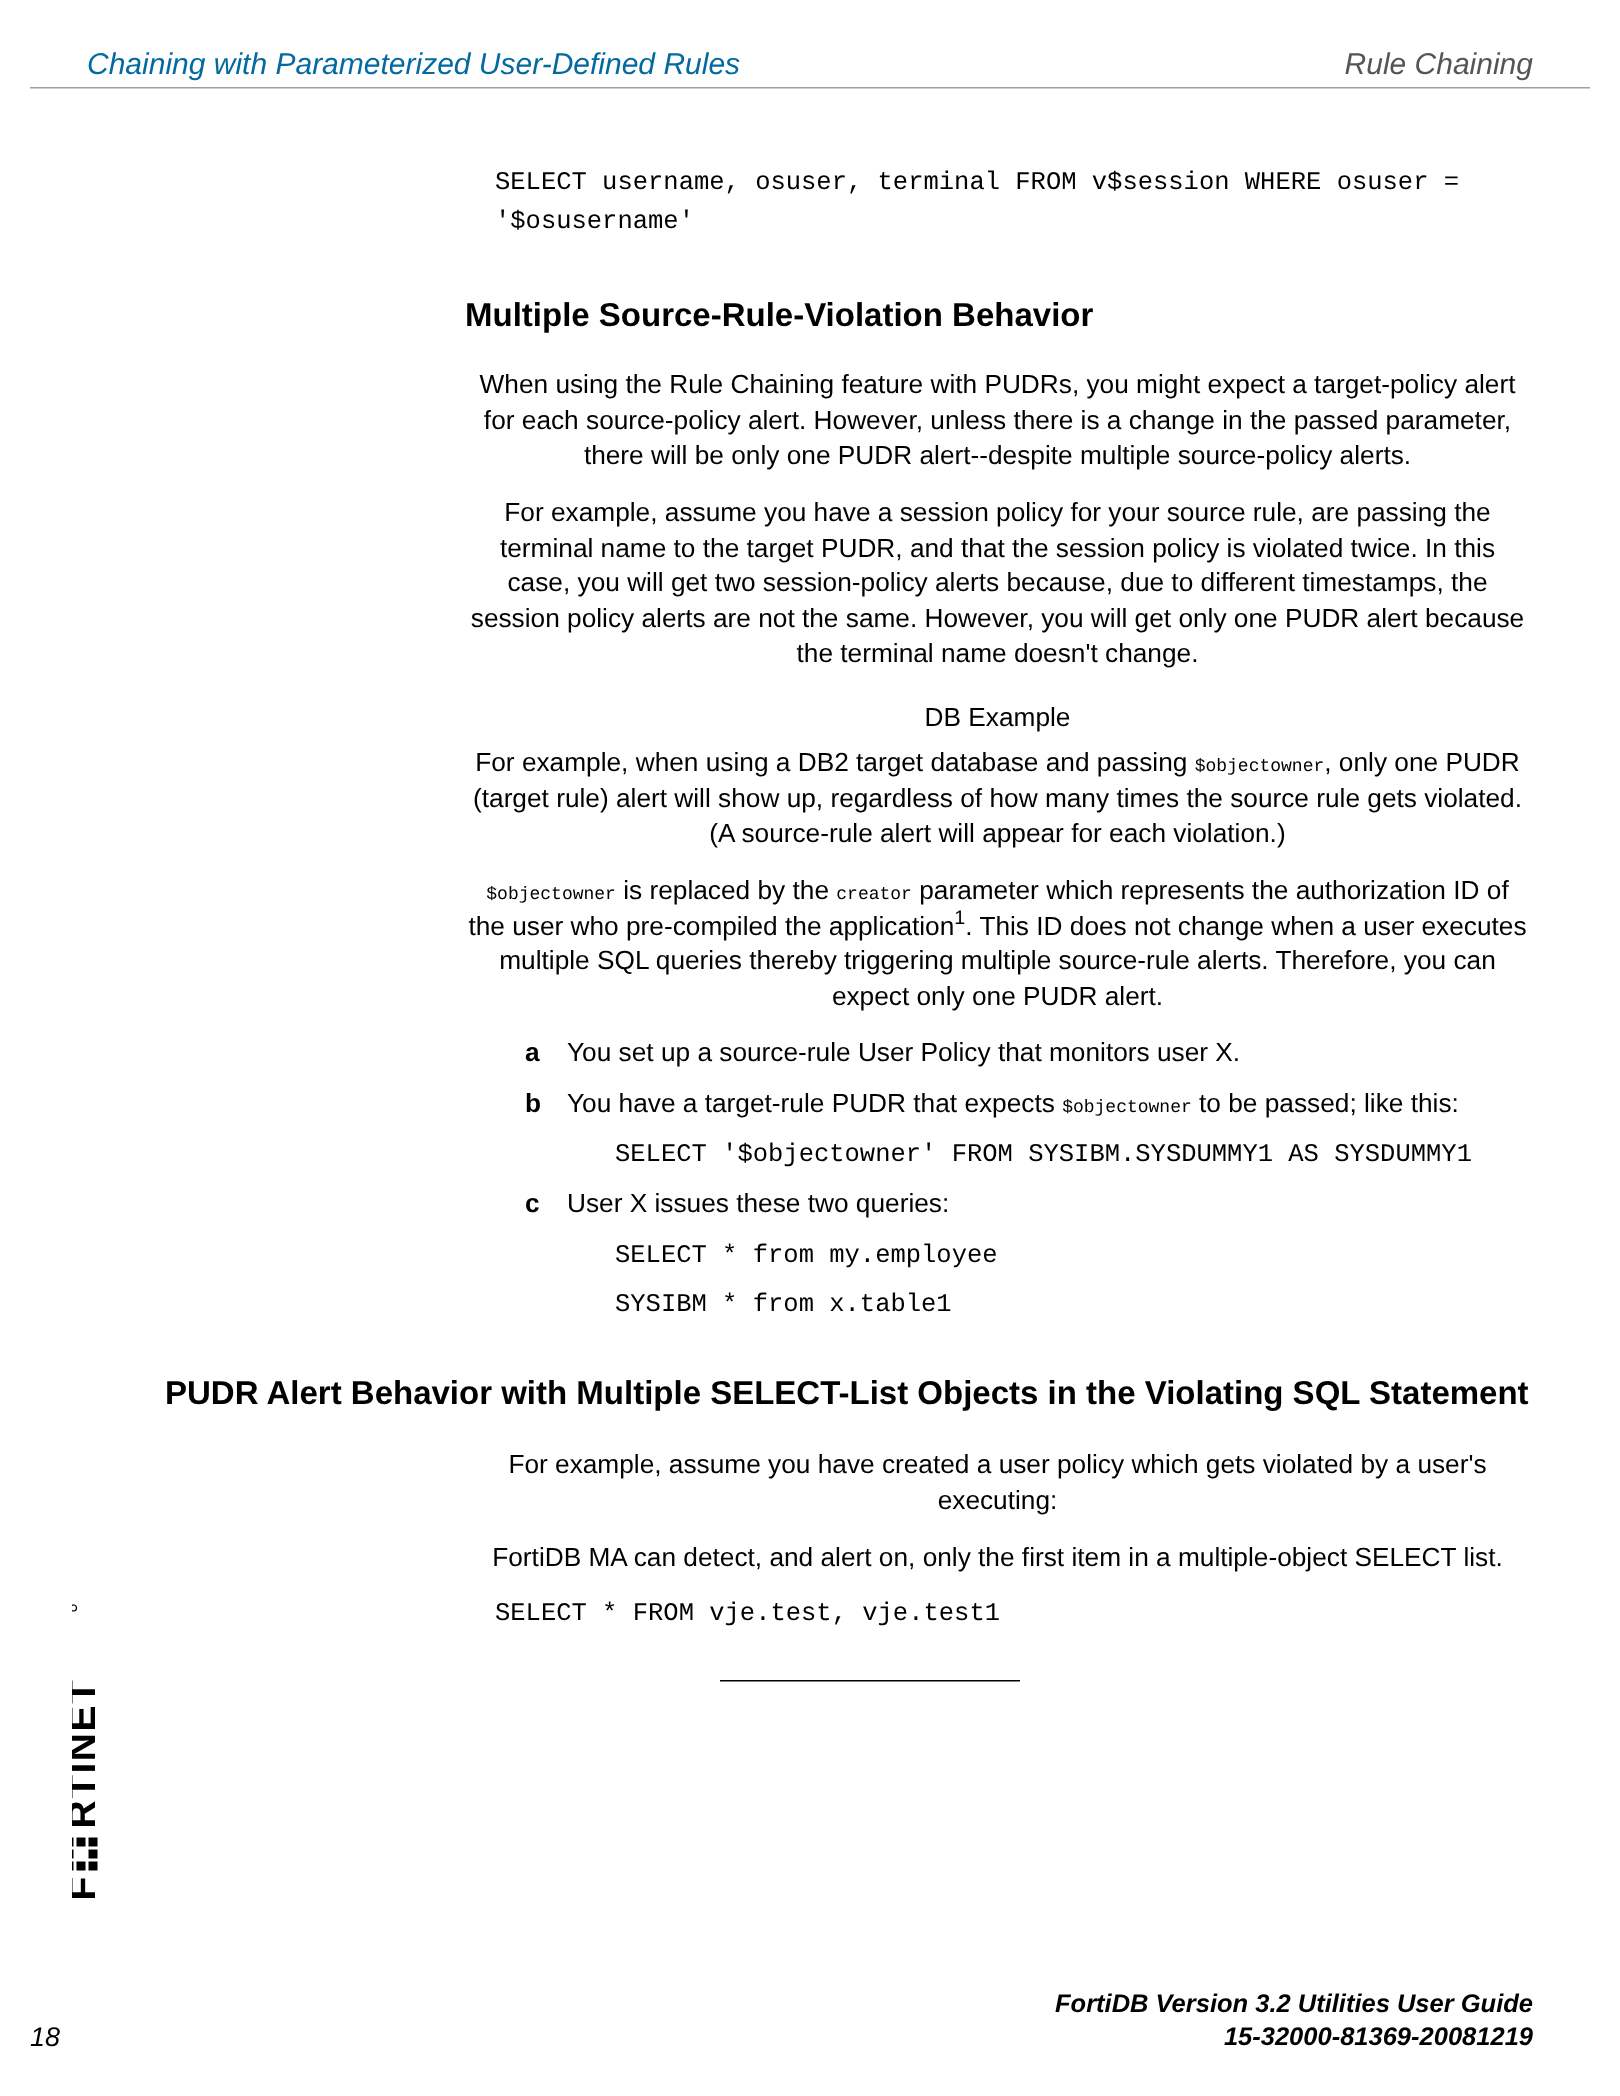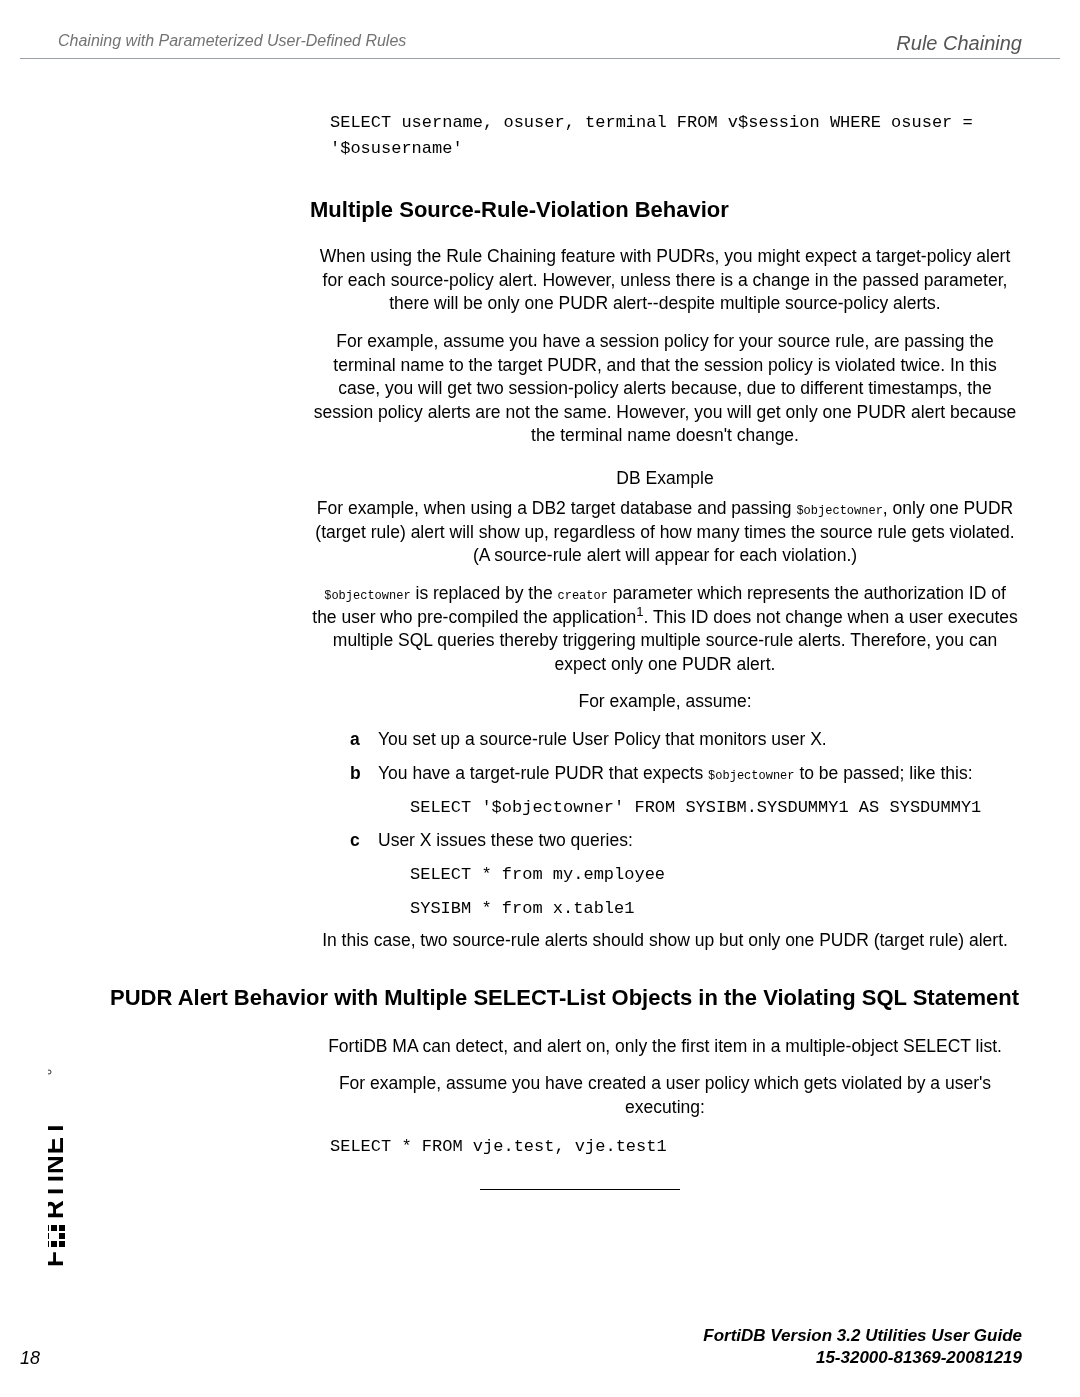--- a/index.html
+++ b/index.html
@@ -22,22 +22,22 @@
     left: 20px;
     right: 20px;
     top: 58px;
     border-top: 1.5px solid #9aa0a6;
   }
   .header-left {
     position: absolute;
     left: 58px;
     top: 32px;
     font-style: italic;
-    font-size: 16px;
-    color: #737373;
+    font-size: 20px;
+    color: #0369a1;
   }
   .header-right {
     position: absolute;
     right: 58px;
     top: 32px;
     font-style: italic;
     font-size: 20px;
     color: #555;
   }
   .content {
@@ -178,21 +178,20 @@
     <div class="sub-bold">DB Example</div>
 
     <div class="body-indent">
       <span>For example, when using a DB2 target database and passing </span><span class="mono-inline">$objectowner</span><span>, only one PUDR (target rule) alert will show up, regardless of how many times the source rule gets violated. (A source-rule alert will appear for each violation.)</span>
     </div>
 
     <div class="body-indent">
       <span class="mono-inline">$objectowner</span><span> is replaced by the </span><span class="mono-inline">creator</span><span> parameter which represents the authorization ID of the user who pre-compiled the application</span><sup>1</sup><span>. This ID does not change when a user executes multiple SQL queries thereby triggering multiple source-rule alerts. Therefore, you can expect only one PUDR alert.</span>
     </div>
 
-    <div class="body-indent">For example, assume:</div>
 
     <div class="list">
       <div class="list-row">
         <div class="list-marker">a</div>
         <div class="list-body">You set up a source-rule User Policy that monitors user X.</div>
       </div>
       <div class="list-row">
         <div class="list-marker">b</div>
         <div class="list-body">
           <span>You have a target-rule PUDR that expects </span><span class="mono-inline">$objectowner</span><span> to be passed; like this:</span>
@@ -203,26 +202,25 @@
 
     <div class="list">
       <div class="list-row">
         <div class="list-marker">c</div>
         <div class="list-body">User X issues these two queries:</div>
       </div>
     </div>
     <div class="list-code">SELECT * from my.employee</div>
     <div class="list-code">SYSIBM * from x.table1</div>
 
-    <div class="body-indent">In this case, two source-rule alerts should show up but only one PUDR (target rule) alert.</div>
 
     <h1 class="flush">PUDR Alert Behavior with Multiple SELECT-List Objects in the Violating SQL Statement</h1>
 
+    <div class="body-indent">For example, assume you have created a user policy which gets violated by a user's executing:</div>
     <div class="body-indent">FortiDB MA can detect, and alert on, only the first item in a multiple-object SELECT list.</div>
-    <div class="body-indent">For example, assume you have created a user policy which gets violated by a user's executing:</div>
 
     <div class="code-indent" style="margin-bottom:10px;">SELECT * FROM vje.test, vje.test1</div>
 
     <div class="footnote-rule"></div>
 
   </div>
 
   <div class="side-logo">
     <svg width="30" height="210" viewBox="0 0 30 210">
       <g transform="translate(15,205) rotate(-90)">

